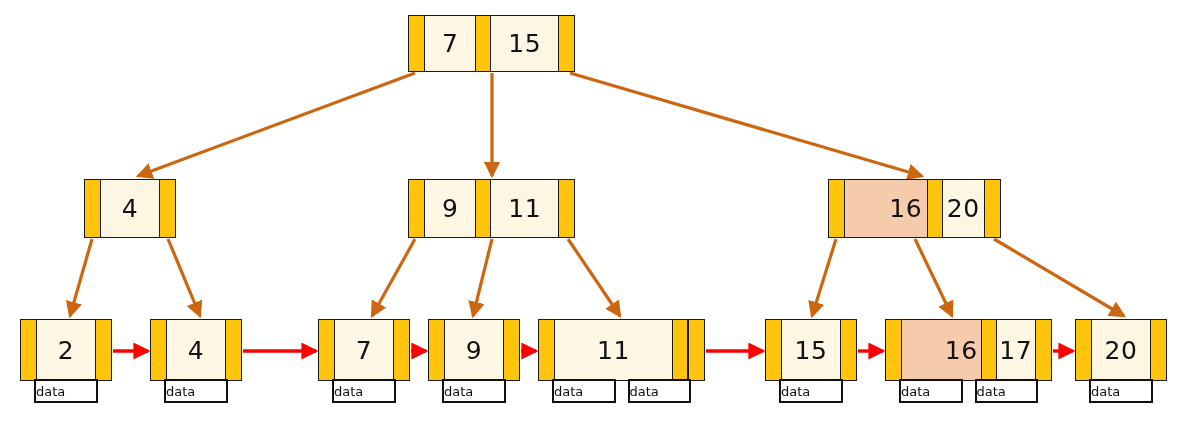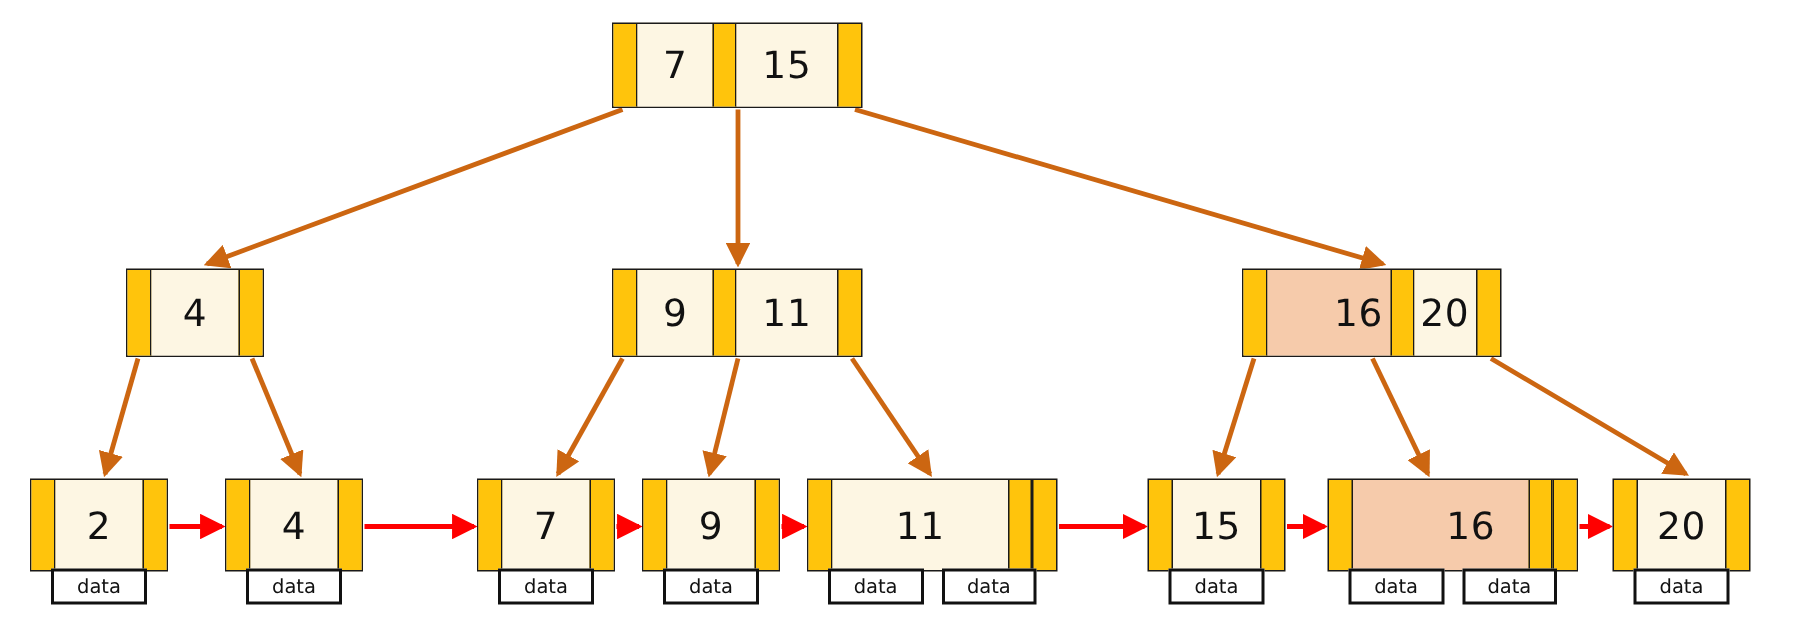--- a/index.html
+++ b/index.html
@@ -68,21 +68,21 @@
   }
 
   
   .databox {
     position: absolute;
     box-sizing: border-box;
     border: 2.2px solid #111111;
     background: #ffffff;
     display: flex;
     align-items: center;
-    justify-content: center;
+    justify-content: flex-start;
     font-size: 13px;
     color: #111111;
     z-index: 4;
   }
 </style>
 </head>
 <body>
 
 <div id="stage">
 
@@ -195,20 +195,21 @@
         <div class="cell">15</div>
         <div class="ptr"></div>
       </div>
       <div class="databox" style="left: 779px; top: 379px; width: 64px; height: 24px;">
         <span>data</span>
       </div>
       <div class="node" style="left: 885px; top: 319px; width: 167px; height: 62px;">
         <div class="ptr"></div>
         <div class="cell hl">16</div>
         <div class="ptr"></div>
+        <div class="cell">17</div>
         <div class="ptr"></div>
       </div>
       <div class="databox" style="left: 899px; top: 379px; width: 63.5px; height: 24px;">
         <span>data</span>
       </div>
       <div class="databox" style="left: 974.5px; top: 379px; width: 63.5px; height: 24px;">
         <span>data</span>
       </div>
       <div class="node" style="left: 1075px; top: 319px; width: 92px; height: 62px;">
         <div class="ptr"></div>

